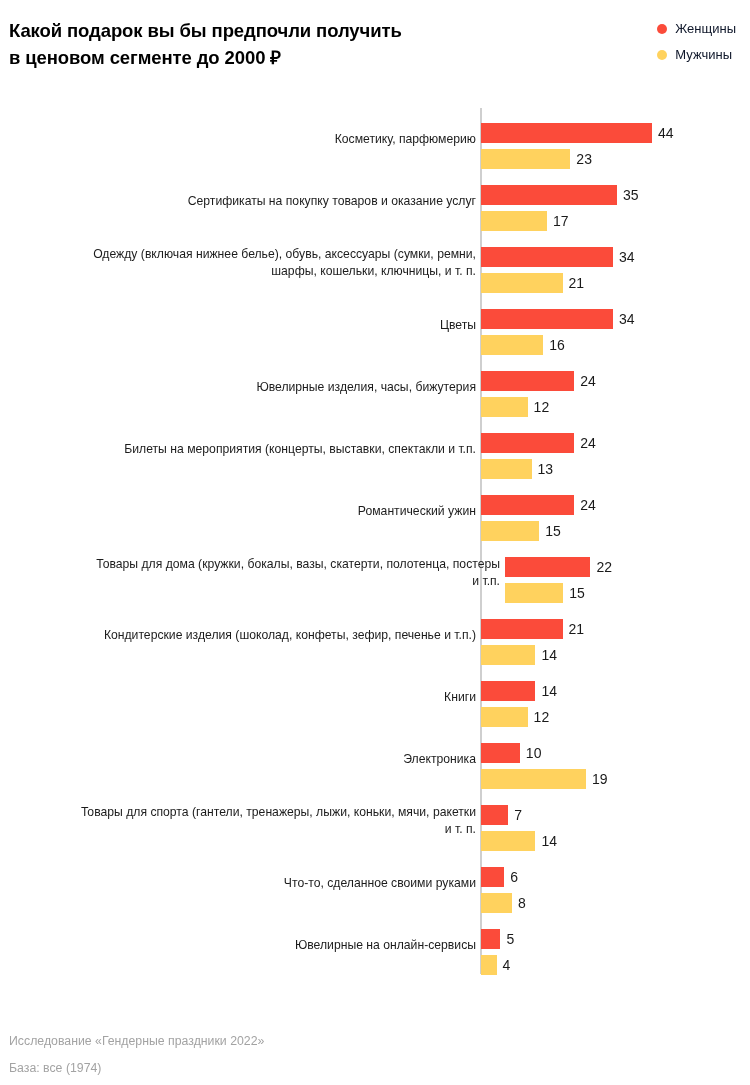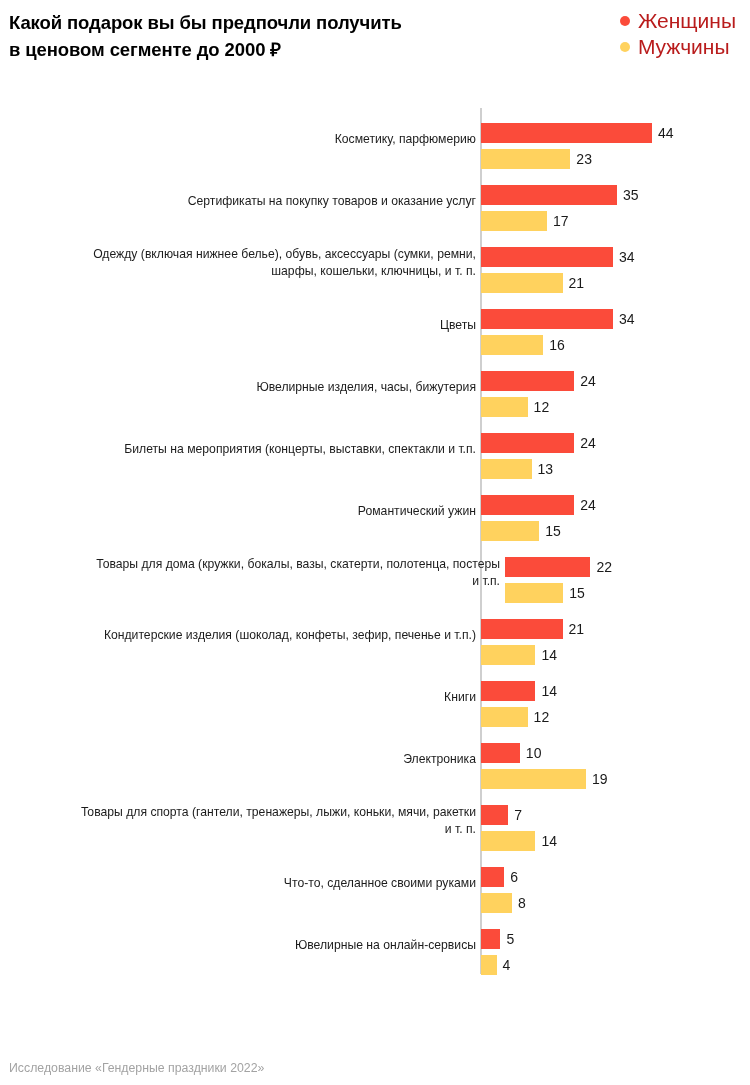--- a/index.html
+++ b/index.html
@@ -10,21 +10,21 @@
     background: #ffffff;
     font-family: "Liberation Sans", sans-serif;
     color: #1a1a1a;
     position: relative;
     overflow: hidden;
   }
 
   
   #header {
     position: absolute;
-    left: 0; top: 0;
+    left: 0; top: 8px;
     width: 750px;
     height: 100px;
   }
   #chart-title {
     position: absolute;
     left: 9px; top: 9px;
     width: 500px;
     font-size: 18.5px;
     font-weight: bold;
     line-height: 27px;
@@ -45,22 +45,22 @@
     align-items: center;
     gap: 8px;
     height: 19px;
   }
   .legend-dot {
     width: 10px; height: 10px;
     border-radius: 50%;
     flex: 0 0 auto;
   }
   .legend-label {
-    font-size: 21px;
-    color: #b91c1c;
+    font-size: 13px;
+    color: #0f172a;
     white-space: nowrap;
   }
 
   
   #plot {
     position: absolute;
     left: 0; top: 108px;
     width: 750px;
     height: 866px;
   }
@@ -336,13 +336,14 @@
             <div class="bar" style="width: 15.54px; background: rgb(255, 210, 94);"></div>
             <span class="bar-value">4</span>
           </div>
         </div>
       </div>
     </div>
 </div>
 
 <div id="footer">
   <div class="footer-line">Исследование «Гендерные праздники 2022»</div>
+  <div class="footer-line">База: все (1974)</div>
 </div>
 
 </body></html>

